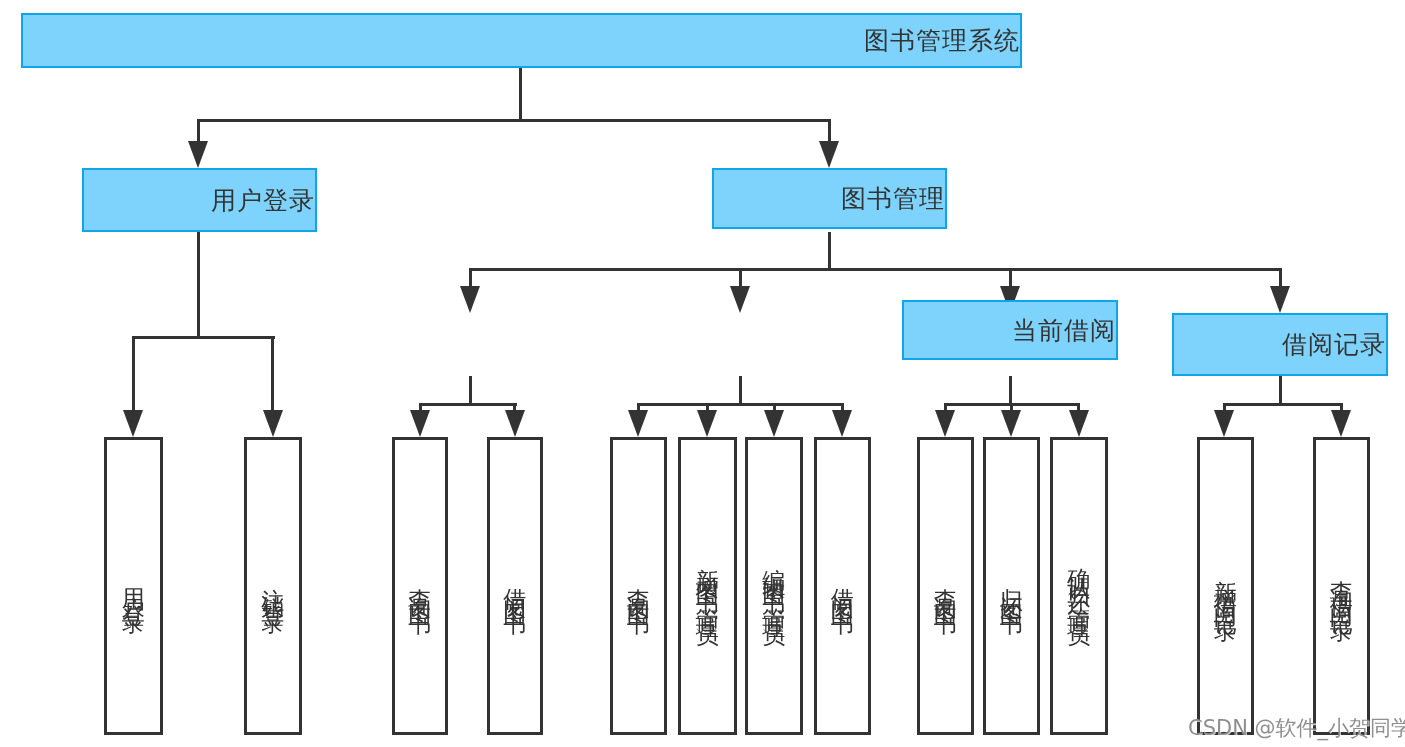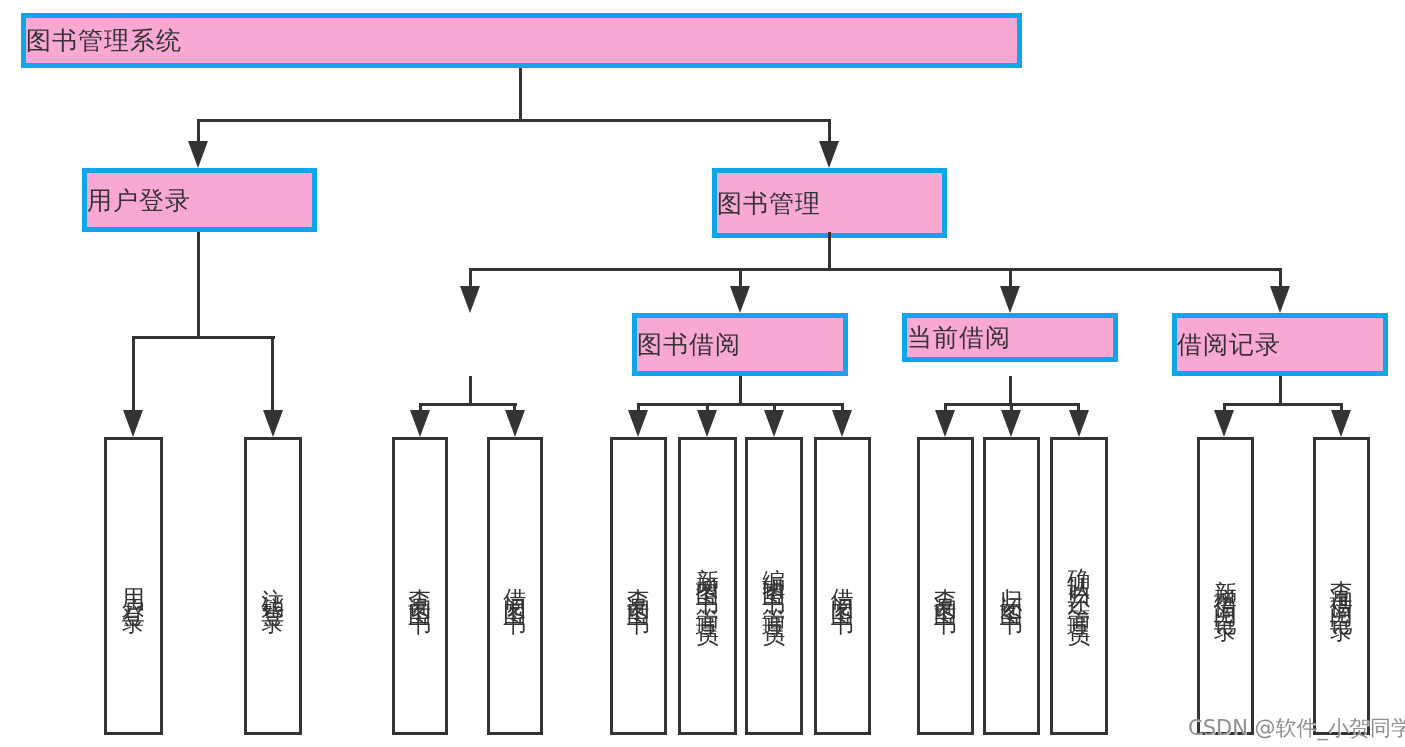--- a/index.html
+++ b/index.html
@@ -1,22 +1,22 @@
 <!DOCTYPE html>
 <html><head>
 <meta charset="utf-8">
 <style>
   html,body{margin:0;padding:0;background:#ffffff;}
   .canvas{
     position:relative;width:1405px;height:747px;background:#ffffff;overflow:hidden;
     font-family:"DejaVu Sans","Liberation Sans",sans-serif;color:#333333;
   }
   .hbox{
-    position:absolute;box-sizing:border-box;border:5px solid #0ea5e9;background:#f9a8d4;
-    display:flex;align-items:center;justify-content:flex-start;
+    position:absolute;box-sizing:border-box;border:2px solid #0ea5e9;background:#7dd3fc;
+    display:flex;align-items:center;justify-content:flex-end;
     font-size:25px;letter-spacing:1px;white-space:nowrap;
   }
   .vbox{
     position:absolute;box-sizing:border-box;border:3px solid #333333;background:#ffffff;
     display:flex;align-items:center;justify-content:center;
   }
   .vtext{
     writing-mode:vertical-rl;text-orientation:mixed;
     font-size:23px;letter-spacing:8px;line-height:1.15;white-space:nowrap;
   }
@@ -45,21 +45,21 @@
   <div class="vline" style="left:519px;top:68px;height:54px"></div>
   <div class="hline" style="left:198px;top:119px;width:633px"></div>
   <div class="vline" style="left:197px;top:119px;height:26px"></div>
   <div class="arr" style="left:188px;top:141px"></div>
   <div class="vline" style="left:828px;top:119px;height:26px"></div>
   <div class="arr" style="left:819px;top:141px"></div>
 
   <div class="hbox" style="left:82px;top:168px;width:235px;height:64px">
     <span>用户登录</span>
   </div>
-  <div class="hbox" style="left:712px;top:168px;width:235px;height:70px">
+  <div class="hbox" style="left:712px;top:168px;width:235px;height:61px">
     <span>图书管理</span>
   </div>
 
   <div class="vline" style="left:197px;top:232px;height:107px"></div>
   <div class="hline" style="left:132px;top:336px;width:143px"></div>
   <div class="vline" style="left:132px;top:336px;height:76px"></div>
   <div class="arr" style="left:123px;top:410px"></div>
   <div class="vline" style="left:271px;top:336px;height:76px"></div>
   <div class="arr" style="left:263px;top:410px"></div>
 
@@ -67,24 +67,21 @@
   <div class="hline" style="left:469px;top:268px;width:813px"></div>
   <div class="vline" style="left:469px;top:268px;height:22px"></div>
   <div class="arr" style="left:460px;top:286px"></div>
   <div class="vline" style="left:739px;top:268px;height:22px"></div>
   <div class="arr" style="left:730px;top:286px"></div>
   <div class="vline" style="left:1009px;top:268px;height:22px"></div>
   <div class="arr" style="left:1000px;top:286px"></div>
   <div class="vline" style="left:1279px;top:268px;height:22px"></div>
   <div class="arr" style="left:1270px;top:286px"></div>
 
-  <div class="hbox" style="left:632px;top:313px;width:216px;height:63px">
-    <span>图书借阅</span>
-  </div>
-  <div class="hbox" style="left:902px;top:313px;width:216px;height:49px">
+  <div class="hbox" style="left:902px;top:300px;width:216px;height:60px">
     <span>当前借阅</span>
   </div>
   <div class="hbox" style="left:1172px;top:313px;width:216px;height:63px">
     <span>借阅记录</span>
   </div>
 
   <div class="vline" style="left:469px;top:376px;height:30px"></div>
   <div class="hline" style="left:419px;top:403px;width:98px"></div>
   <div class="vline" style="left:419px;top:403px;height:10px"></div>
   <div class="arr" style="left:410px;top:410px"></div>

